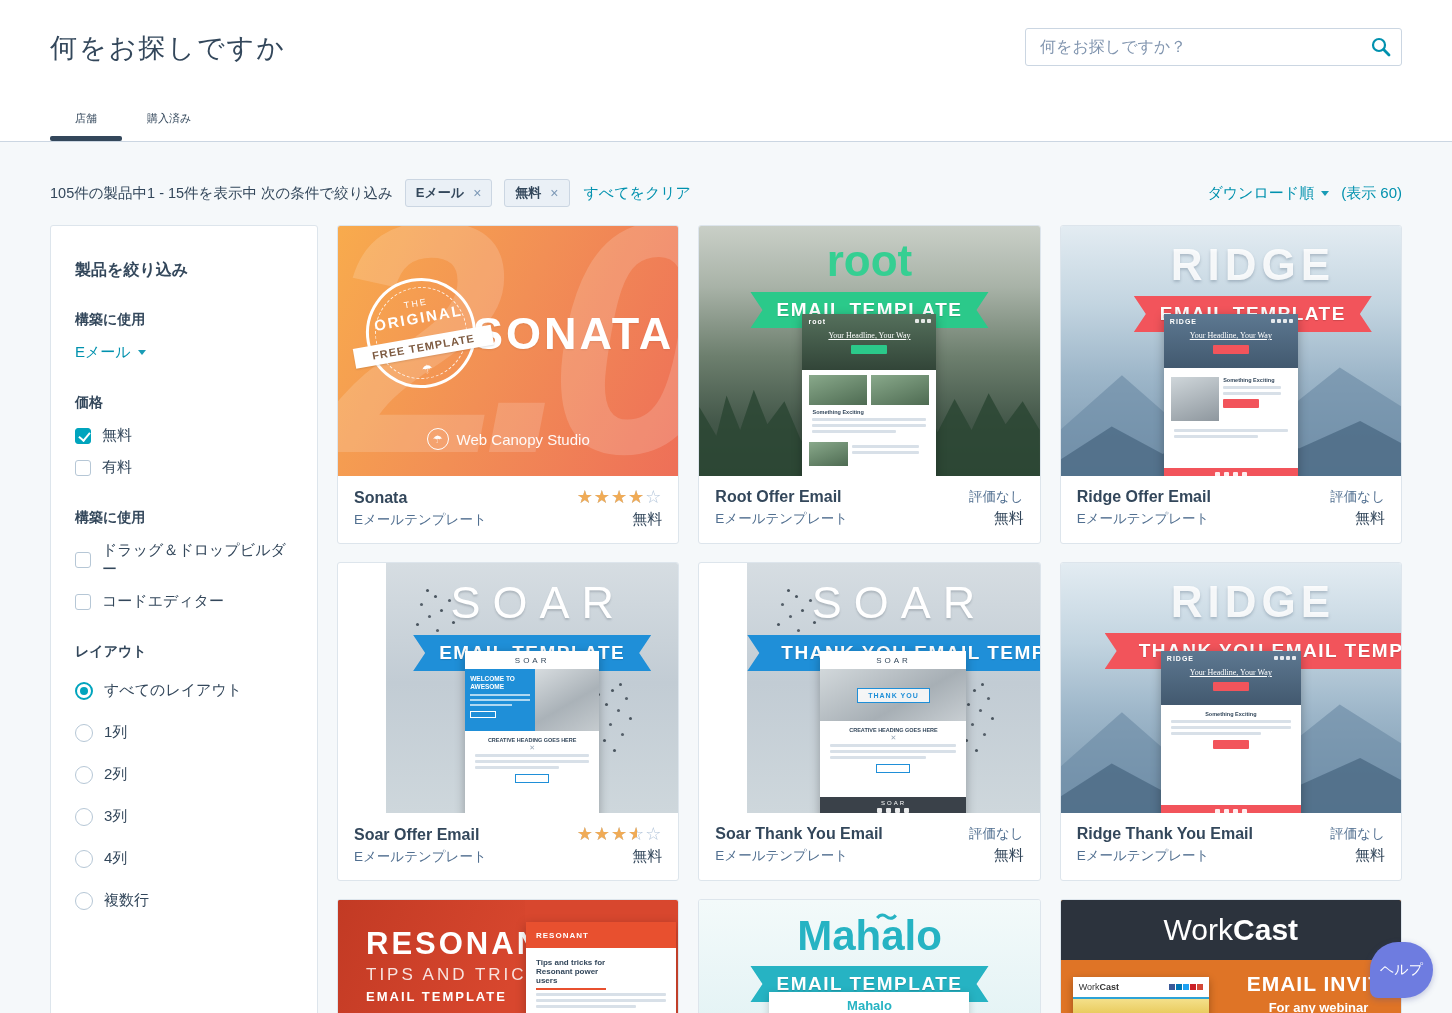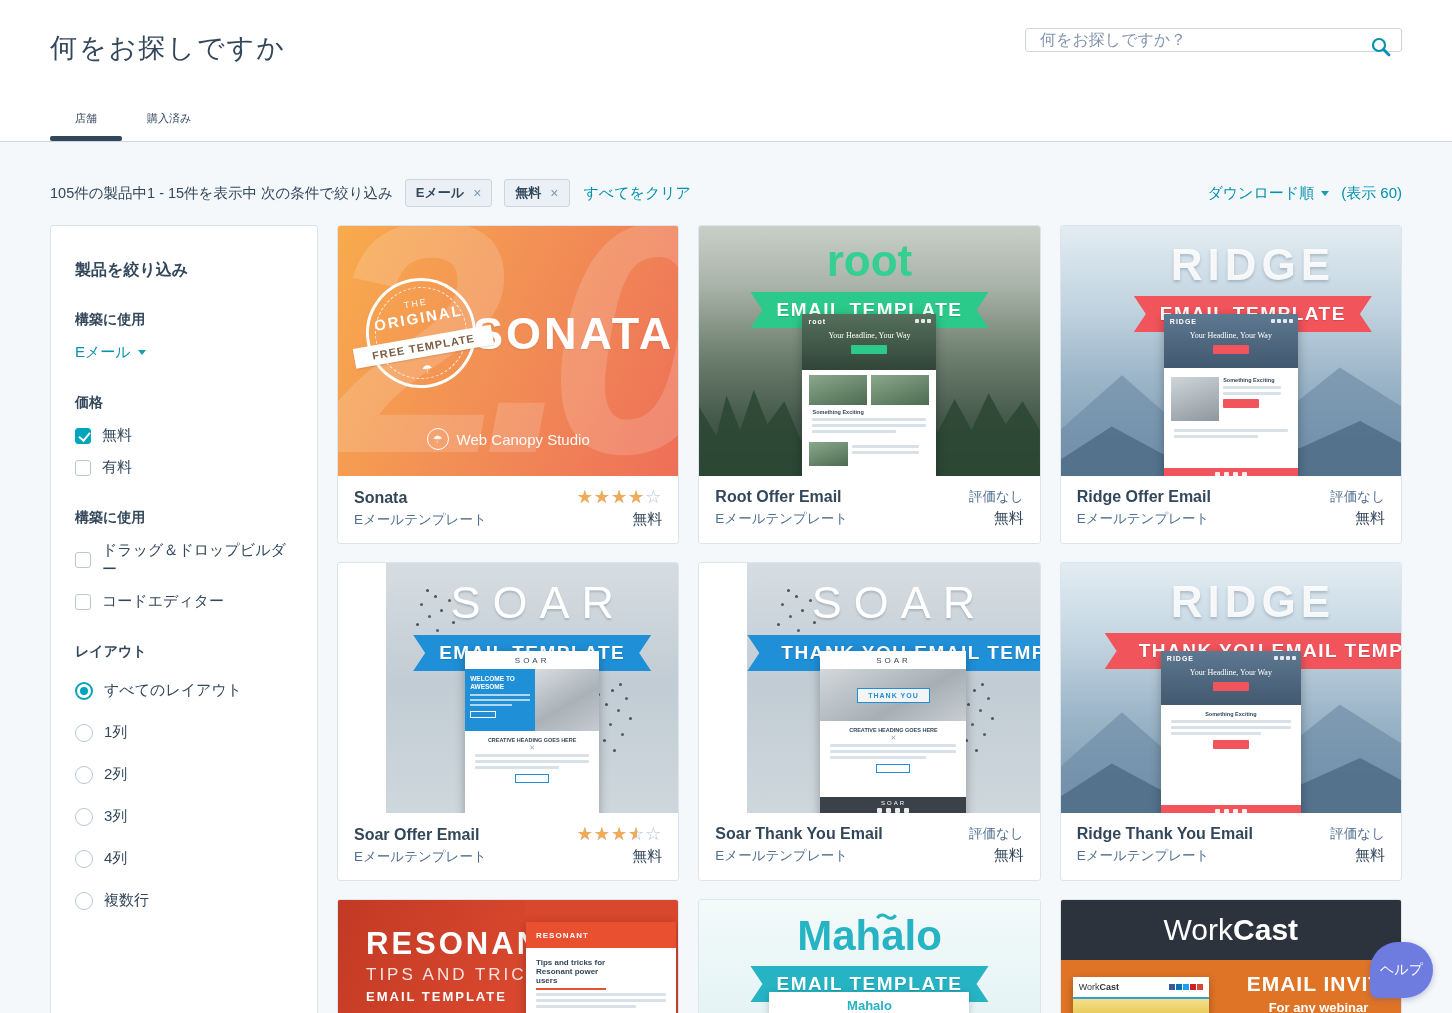--- a/index.html
+++ b/index.html
@@ -6,21 +6,21 @@
   html,body { width:1452px; height:1013px; overflow:hidden; }
   body {
     background:#f5f8fa;
     font-family:"Liberation Sans","DejaVu Sans",sans-serif;
     color:#33475b;
     position:relative;
   }
   
   .header { background:#fff; border-bottom:1px solid #cbd6e2; height:142px; position:relative; padding:0 50px; }
   .page-title { padding-top:30px; font-size:27px; font-weight:400; letter-spacing:2px; color:#33475b; }
-  .search-wrap { position:absolute; right:50px; top:28px; width:401px; height:24px;padding-left:24px; }
+  .search-wrap { position:absolute; right:50px; top:28px; width:401px; height:38px;padding-left:24px; }
   .search-input { width:100%; height:100%; border:1px solid #cbd6e2; border-radius:3px; padding:0 44px 0 14px; font-size:16px; color:#33475b; outline:none; font-family:inherit; background:#fff; }
   .search-input::placeholder { color:#8195af; }
   .search-btn { position:absolute; right:10px; top:8px; width:22px; height:22px; background:none; border:none; cursor:pointer; }
   .tabs { position:absolute; bottom:0; left:50px; display:flex; }
   .tab { padding:0 25px 15px; font-size:11px; font-weight:500; color:#33475b; position:relative; cursor:pointer; margin-right:0; }
   .tab.active::after { content:''; position:absolute; left:0; right:0; bottom:0; height:5px; background:#33475b; border-radius:2px; }
   
   .toolbar { margin:38px 50px 19px; height:26px; display:flex; align-items:center; font-size:14.5px; color:#33475b; }
   .chip { display:inline-flex; align-items:center; gap:9px; background:#eaf0f6; border:1px solid #cbd6e2; border-radius:3px; padding:4px 10px; margin-left:12px; font-size:13px; font-weight:700; cursor:pointer; }
   .chip .x { color:#7c98b6; font-weight:400; font-size:14px; line-height:1; }
@@ -117,21 +117,21 @@
   .wc-mock-logo b { font-weight:700; }
   .wc-soc { display:flex; gap:1px; }
   .wc-soc i { width:6px; height:6px; display:block; }
   .wc-photo { height:40px; background:linear-gradient(180deg,#f4e08a 0%,#e8c95a 40%,#7fae4e 75%,#567c36 100%); }
   
   .mock { position:absolute; left:50%; transform:translateX(-50%); top:88px; width:134px; height:170px; background:#fff; box-shadow:0 3px 10px rgba(0,0,0,.28); font-family:"Liberation Sans",sans-serif; }
   .m-line { height:3px; background:#d8e0e8; border-radius:1px; margin:3px 10px 0; }
   .m-line.w70 { margin-right:40px; }
   .m-dots { position:absolute; right:5px; top:5px; display:flex; gap:2px; }
   .m-dots i { width:4px; height:4px; background:rgba(255,255,255,.85); display:block; border-radius:1px; }
-  .m-hd { position:relative; color:#fff; }
+  .m-hd { position:relative; color:#fff;text-decoration:underline; }
   .m-hd .m-logo { position:absolute; left:6px; top:4px; font-size:7px; font-weight:700; letter-spacing:1px; }
   .m-hl { font-family:"Liberation Serif",serif; font-size:8px; text-align:center; padding-top:17px; }
   .m-btn { width:36px; height:9px; margin:5px auto 0; border-radius:1px; }
   .hd-root { height:56px; background:linear-gradient(180deg,#55705c,#324538); }
   .hd-ridge { height:54px; background:linear-gradient(180deg,#5d7891,#42596f); }
   .m-imgs { display:flex; gap:4px; padding:5px 7px 0; }
   .m-img { flex:1; height:30px; }
   .img-green { background:linear-gradient(160deg,#89a98b,#4e6b52); }
   .img-photo { background:linear-gradient(160deg,#cfd6da,#8e979e); }
   .m-sec { font-size:5.5px; font-weight:700; color:#33475b; margin:4px 10px 0; }

